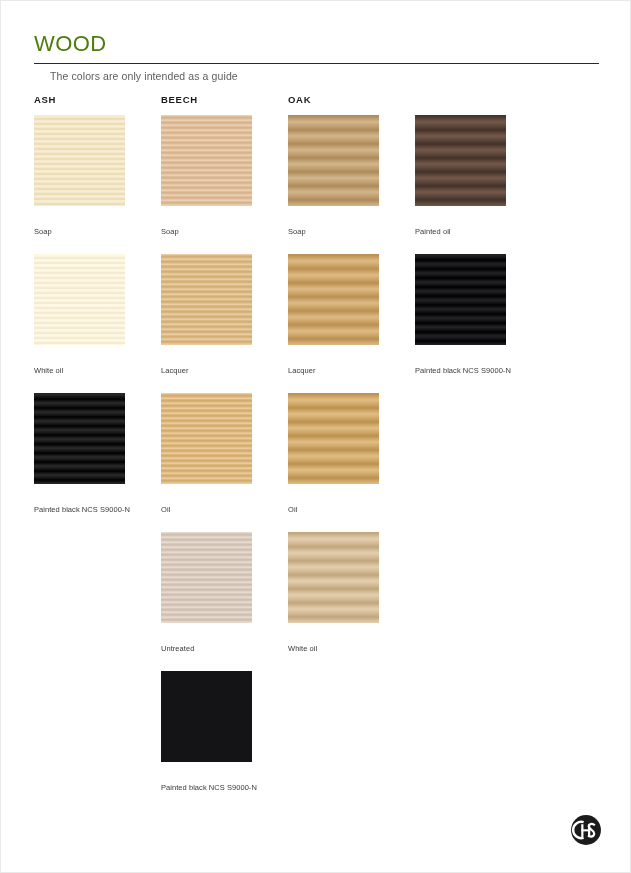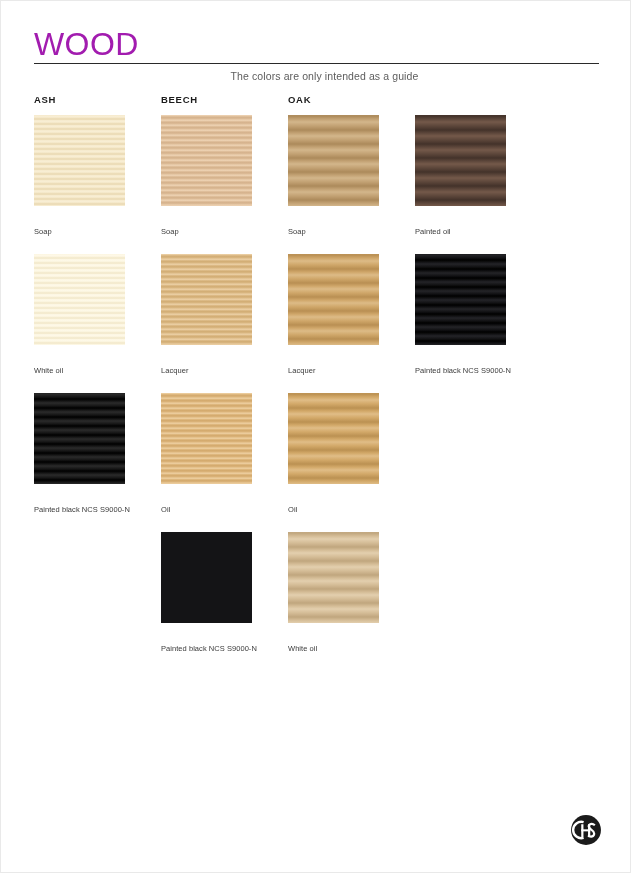--- a/index.html
+++ b/index.html
@@ -23,41 +23,40 @@
   }
 
   
   #header {
     position: absolute;
     left: 33px;
     top: 28px;
     width: 565px;
   }
   #page-title {
-    font-size: 32px;
+    font-size: 22px;
     line-height: 30px;
     font-weight: 400;
     letter-spacing: 0.4px;
-    color: #a21caf;
+    color: #4d7c0f;
     margin: 0;
     font-family: "Liberation Sans", sans-serif;
   }
   #title-rule {
     height: 1px;
     background: #2a2a2a;
     margin-top: 4px;
     width: 100%;
   }
   #page-subtitle {
     font-size: 10.5px;
     line-height: 14px;
     color: #5d5d5d;
     margin: 5px 0 0 16px;
     letter-spacing: 0.1px;
-    text-align: center;
   }
 
   
   #grid {
     position: absolute;
     left: 33px;
     top: 92px;
     width: 570px;
     display: flex;
     flex-direction: row;
@@ -158,20 +157,26 @@
           </div>
           <div class="swatch-label">Lacquer</div>
         </div>
         <div class="swatch-item">
           <div class="swatch" style="background: rgb(226, 189, 134);">
             <div class="grain" style="background-image: repeating-linear-gradient(0deg, rgb(238, 208, 162) 0px, rgb(226, 189, 134) 2px, rgb(208, 165, 103) 3px, rgb(226, 189, 134) 5px), repeating-linear-gradient(90deg, rgba(0, 0, 0, 0.05) 0px, rgba(0, 0, 0, 0) 3px, rgba(0, 0, 0, 0.05) 7px);"></div>
           </div>
           <div class="swatch-label">Oil</div>
         </div>
         <div class="swatch-item">
+          <div class="swatch" style="background: rgb(221, 207, 194);">
+            <div class="grain" style="background-image: repeating-linear-gradient(0deg, rgb(233, 222, 212) 0px, rgb(221, 207, 194) 2px, rgb(203, 186, 170) 3px, rgb(221, 207, 194) 5px), repeating-linear-gradient(90deg, rgba(0, 0, 0, 0.05) 0px, rgba(0, 0, 0, 0) 3px, rgba(0, 0, 0, 0.05) 7px);"></div>
+          </div>
+          <div class="swatch-label">Untreated</div>
+        </div>
+        <div class="swatch-item">
           <div class="swatch" style="background: rgb(20, 20, 22);">
             <div class="grain" style="background-image: linear-gradient(0deg, rgb(20, 20, 22), rgb(20, 20, 22));"></div>
           </div>
           <div class="swatch-label">Painted black NCS S9000-N</div>
         </div>
       </div>
       <div class="column">
         <div class="col-header">OAK</div>
         <div class="swatch-item">
           <div class="swatch" style="background: rgb(194, 161, 115);">

